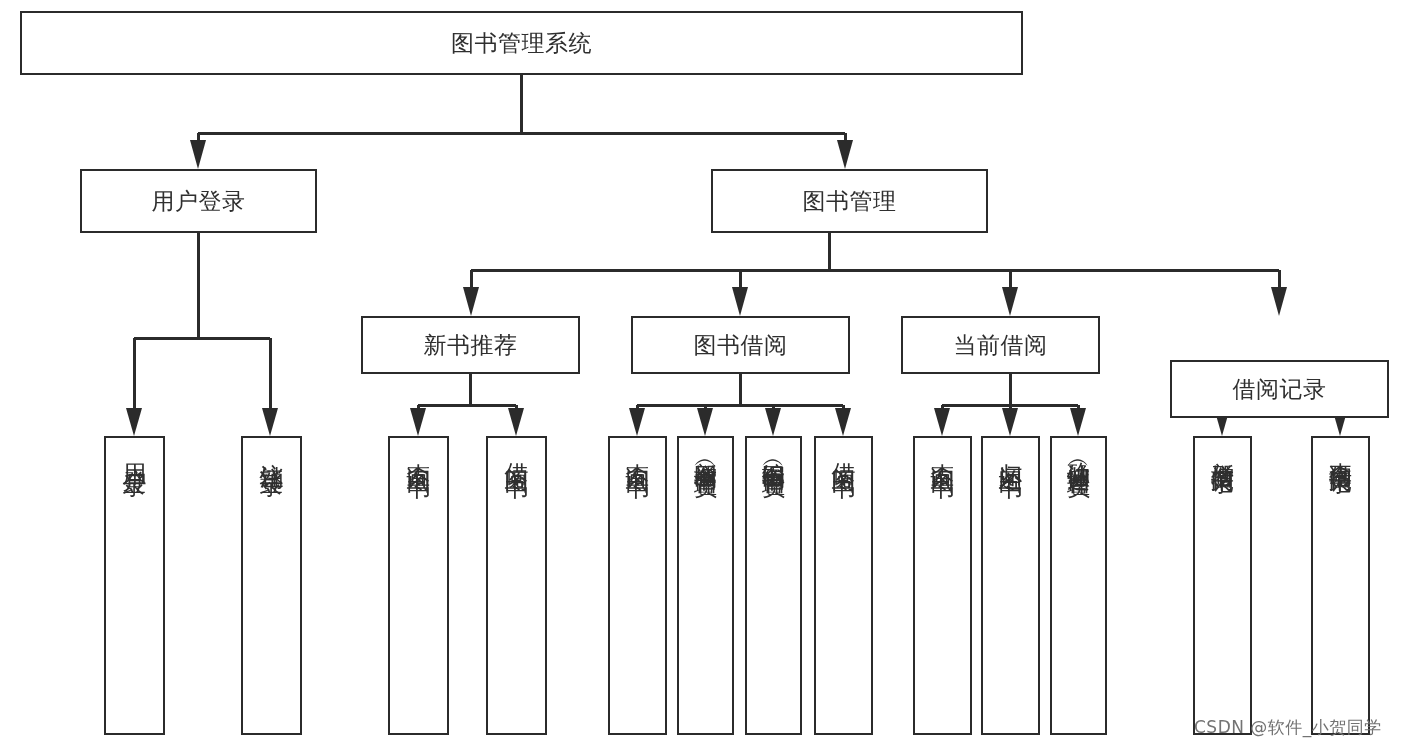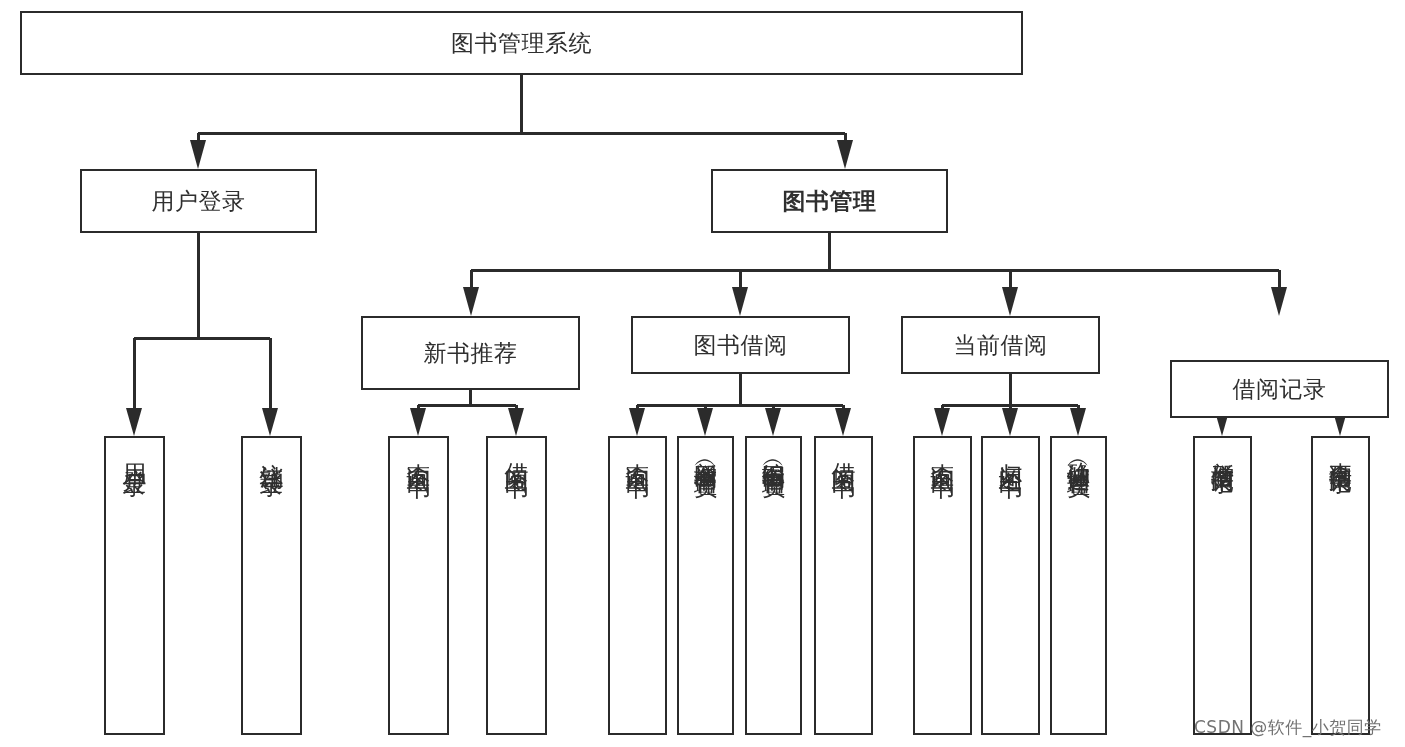--- a/index.html
+++ b/index.html
@@ -146,25 +146,25 @@
     </g>
   </svg>
 
   <div class="node horiz" style="left:20px; top:11px; width:1003px; height:64px;">
     <span class="label">图书管理系统</span>
   </div>
 
   <div class="node horiz" style="left:80px; top:169px; width:237px; height:64px;">
     <span class="label">用户登录</span>
   </div>
-  <div class="node horiz" style="left:711px; top:169px; width:237px; height:64px;font-weight:bold;">
+  <div class="node horiz" style="left:711px; top:169px; width:277px; height:64px;">
     <span class="label">图书管理</span>
   </div>
 
-  <div class="node horiz" style="left:361px; top:316px; width:219px; height:74px;">
+  <div class="node horiz" style="left:361px; top:316px; width:219px; height:58px;">
     <span class="label">新书推荐</span>
   </div>
   <div class="node horiz" style="left:631px; top:316px; width:219px; height:58px;">
     <span class="label">图书借阅</span>
   </div>
   <div class="node horiz" style="left:901px; top:316px; width:199px; height:58px;">
     <span class="label">当前借阅</span>
   </div>
   <div class="node horiz" style="left:1170px; top:316px; width:219px; height:58px;margin-top:44px;">
     <span class="label">借阅记录</span>

